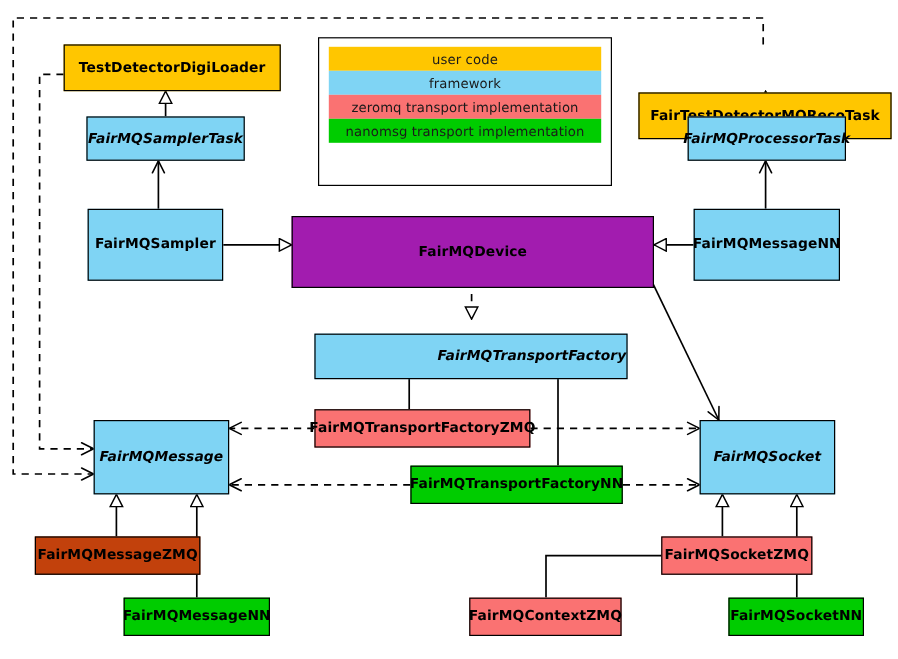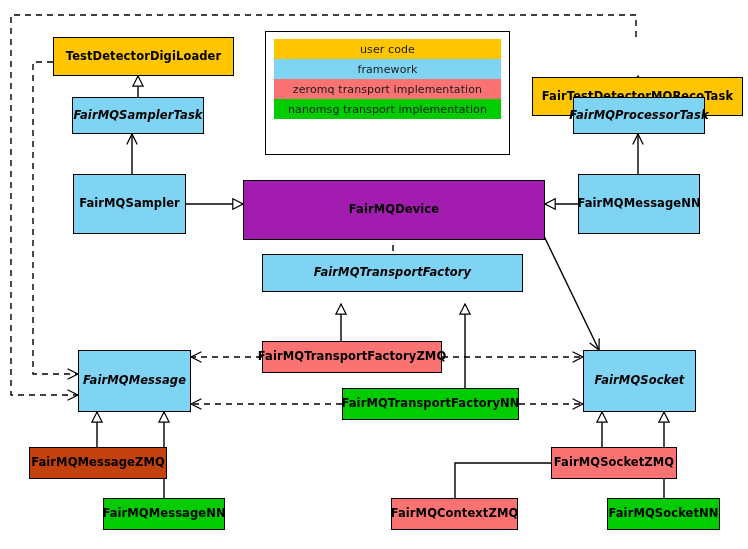--- a/index.html
+++ b/index.html
@@ -166,21 +166,21 @@
   </div>
 
   <div class="node" style="left:532px; top:37px; width:211px; height:39px; background:#FFC600;margin-top:40px;">
     <span>FairTestDetectorMQRecoTask</span>
   </div>
 
   <div class="node abstract" style="left:573px; top:97px; width:132px; height:37px; background:#7FD4F4;">
     <span>FairMQProcessorTask</span>
   </div>
 
-  <div class="node abstract" style="left:262px; top:254px; width:261px; height:38px; background:#7FD4F4;">
+  <div class="node abstract" style="left:262px; top:278px; width:261px; height:38px; background:#7FD4F4;justify-content:flex-end;">
     <span>FairMQTransportFactory</span>
   </div>
 
   <div class="node" style="left:262px; top:341px; width:180px; height:32px; background:#FA7272;">
     <span>FairMQTransportFactoryZMQ</span>
   </div>
 
   <div class="node" style="left:342px; top:388px; width:177px; height:32px; background:#00CC00;">
     <span>FairMQTransportFactoryNN</span>
   </div>

